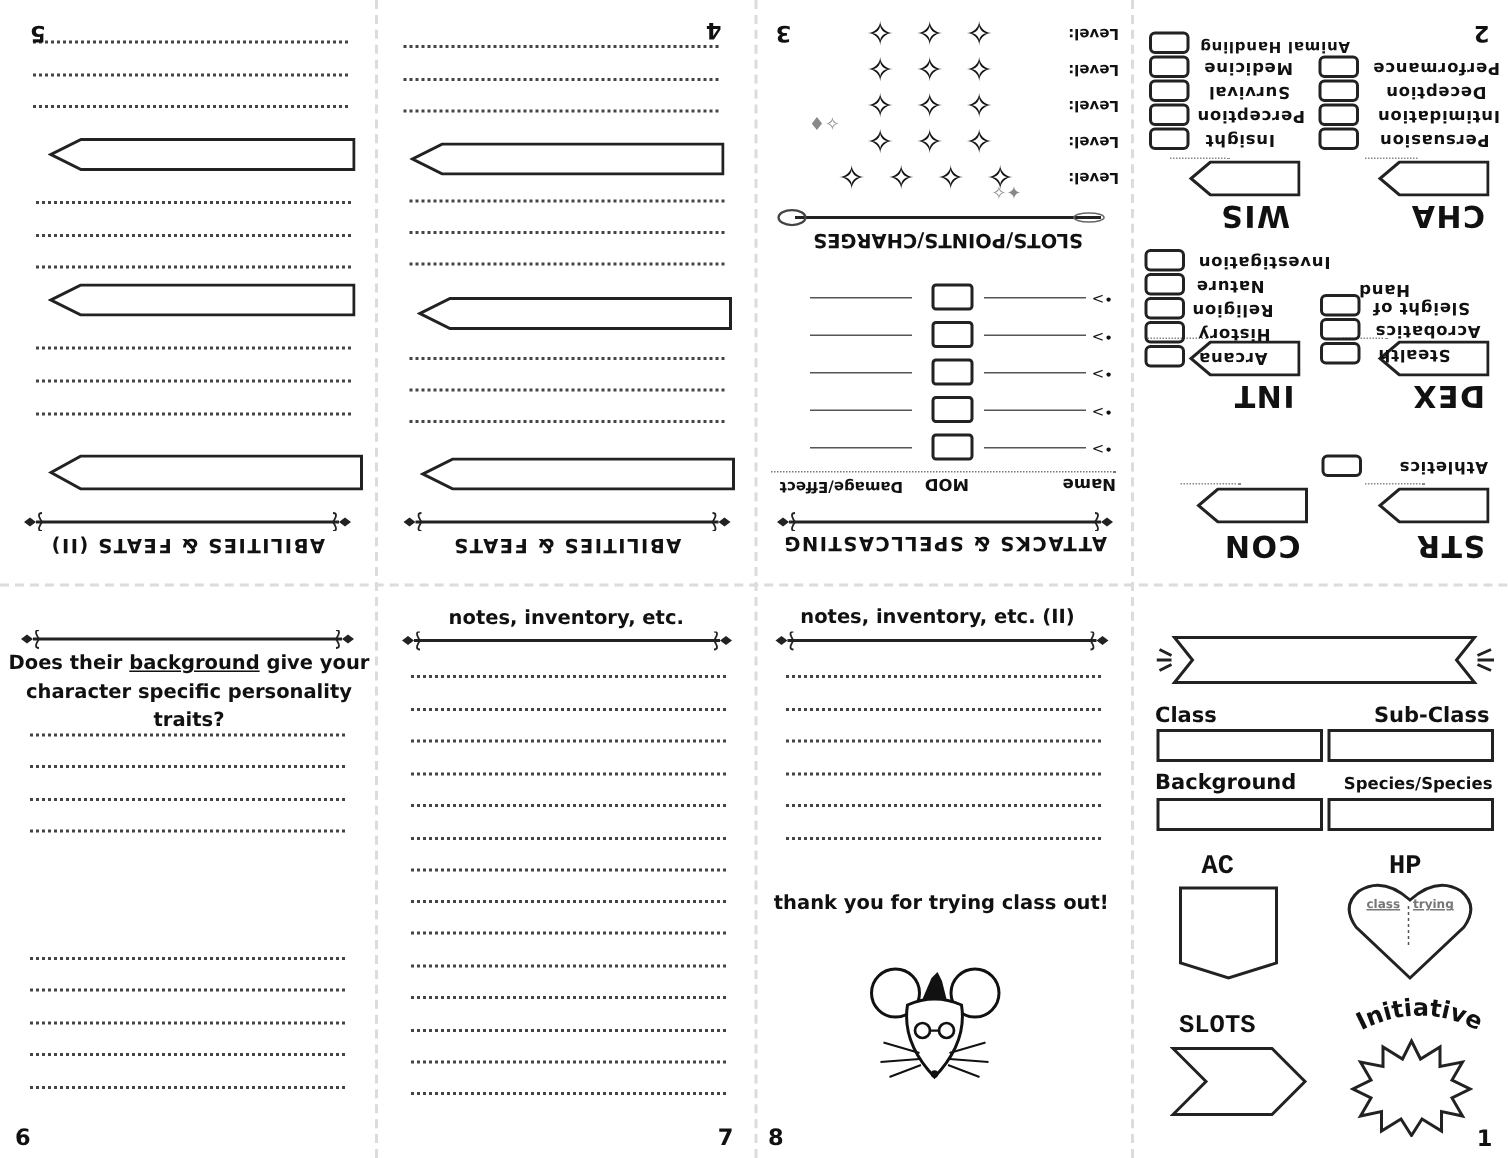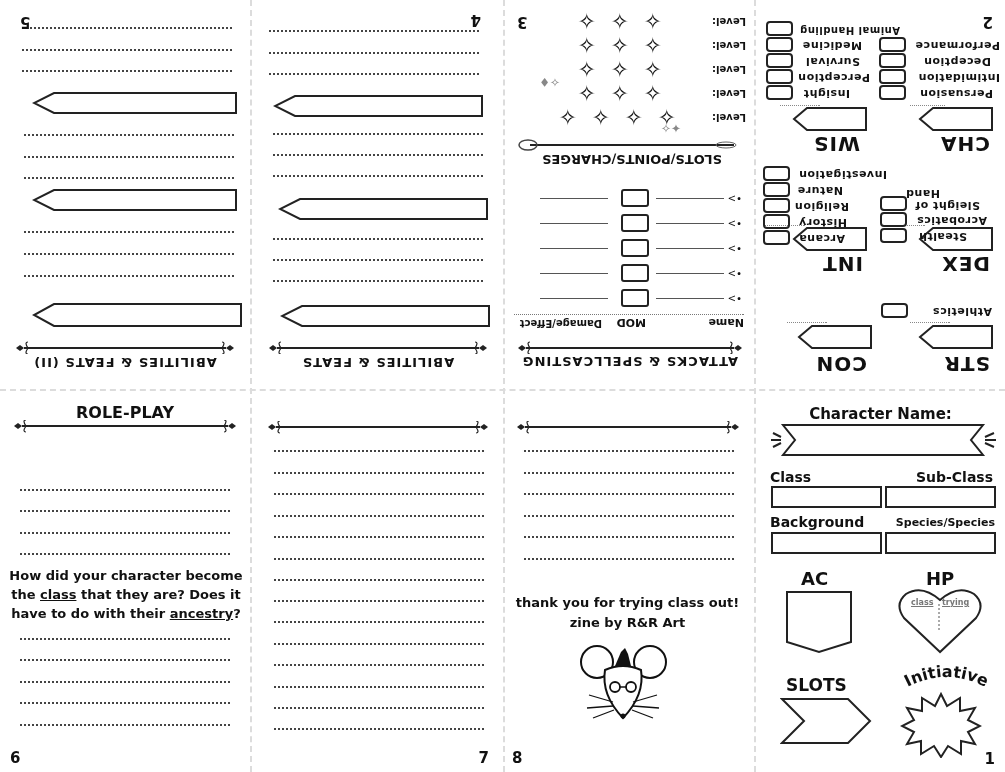--- a/index.html
+++ b/index.html
@@ -15,21 +15,21 @@
   .banner-title { position: absolute; font-weight: bold; text-align: center; white-space: nowrap; }
   .flourish { position: absolute; }
   .arrowbox { position: absolute; }
   .skillbox { position: absolute; width: 27px; height: 15px; border: 2px solid #222; border-radius: 4px; }
   .skilltxt { position: absolute; font-weight: bold; font-size: 11px; white-space: nowrap; letter-spacing: 0.5px; }
   .statlabel { position: absolute; font-weight: bold; font-size: 20px; letter-spacing: 1px; }
   .q { position: absolute; font-weight: bold; font-size: 13px; text-align: center; line-height: 19px; }
   .u { text-decoration: underline; }
   .field-label { position: absolute; font-weight: bold; font-size: 14px; white-space: nowrap; }
   .field-box { position: absolute; border: 2px solid #222; height: 22px; }
-  .big-label { position: absolute; font-weight: bold; font-size: 18px; }
+  .big-label { position: absolute; font-weight: bold; font-size: 18px; font-family: Liberation Mono, monospace; }
 </style>
 </head>
 <body>
 
 <div class="sheet">
 
   <div class="panel flip" style="left:0;top:0;width:250px;height:389px;">
 
     <div class="banner-title" style="left:20px;top:19px;width:210px;font-size:13px;letter-spacing:1px;">ABILITIES &amp; FEATS (II)</div>
     <svg class="flourish" style="left:14px;top:35px;" width="222" height="14" viewBox="0 0 222 14">
@@ -251,44 +251,44 @@
     <div class="skillbox" style="left:212px;top:321px;"></div>
     <div class="skilltxt" style="left:143px;top:337px;">Medicine</div>
     <div class="skillbox" style="left:212px;top:337px;"></div>
     <div class="skilltxt" style="left:105px;top:353px;font-size:10px;">Animal Handling</div>
     <div class="skillbox" style="left:212px;top:353px;"></div>
 
     <div class="pagenum" style="left:12px;top:358px;">2</div>
   </div>
 
   <div class="panel" style="left:0;top:392px;width:250px;height:380px;">
-    <div class="banner-title" style="left:0;top:11px;width:250px;font-size:16px;">ROLE-PLAY</div>
     <svg class="flourish" style="left:12px;top:28px;" width="226" height="14" viewBox="0 0 226 14">
       <line x1="10" y1="6" x2="216" y2="6" stroke="#222" stroke-width="2"></line>
       <path d="M2 6 L6 3 L10 6 L6 9 Z" fill="#222"></path>
       <path d="M224 6 L220 3 L216 6 L220 9 Z" fill="#222"></path>
       <path d="M14 6 q-4 -6 0 -6 M14 6 q-4 6 0 6" stroke="#222" fill="none" stroke-width="1.2"></path>
       <path d="M212 6 q4 -6 0 -6 M212 6 q4 6 0 6" stroke="#222" fill="none" stroke-width="1.2"></path>
     </svg>
+    <div class="q" style="left:5px;top:41px;width:242px;">
+      <span>Does their </span><span class="u">background</span><span> give your character specific personality traits?</span>
+    </div>
     <div class="dots" style="left:20px;top:97px;width:210px;"></div>
     <div class="dots" style="left:20px;top:118px;width:210px;"></div>
     <div class="dots" style="left:20px;top:140px;width:210px;"></div>
     <div class="dots" style="left:20px;top:161px;width:210px;"></div>
-    <div class="q" style="left:5px;top:174px;width:242px;">
-      <span>How did your character become the </span><span class="u">class</span><span> that they are? Does it have to do with their </span><span class="u">ancestry</span><span>?</span>
-    </div>
     <div class="dots" style="left:20px;top:246px;width:210px;"></div>
     <div class="dots" style="left:20px;top:267px;width:210px;"></div>
     <div class="dots" style="left:20px;top:289px;width:210px;"></div>
     <div class="dots" style="left:20px;top:310px;width:210px;"></div>
     <div class="dots" style="left:20px;top:332px;width:210px;"></div>
     <div class="pagenum" style="left:10px;top:357px;">6</div>
   </div>
 
   <div class="panel" style="left:252px;top:392px;width:251px;height:380px;">
+    <div class="banner-title" style="left:0;top:13px;width:251px;font-size:13px;">notes, inventory, etc.</div>
     <svg class="flourish" style="left:14px;top:29px;" width="224" height="14" viewBox="0 0 224 14">
       <line x1="10" y1="6" x2="214" y2="6" stroke="#222" stroke-width="2"></line>
       <path d="M2 6 L6 3 L10 6 L6 9 Z" fill="#222"></path>
       <path d="M222 6 L218 3 L214 6 L218 9 Z" fill="#222"></path>
       <path d="M14 6 q-4 -6 0 -6 M14 6 q-4 6 0 6" stroke="#222" fill="none" stroke-width="1.2"></path>
       <path d="M210 6 q4 -6 0 -6 M210 6 q4 6 0 6" stroke="#222" fill="none" stroke-width="1.2"></path>
     </svg>
     <div class="dots" style="left:22px;top:58px;width:210px;"></div>
     <div class="dots" style="left:22px;top:80px;width:210px;"></div>
     <div class="dots" style="left:22px;top:101px;width:210px;"></div>
@@ -300,52 +300,51 @@
     <div class="dots" style="left:22px;top:229px;width:210px;"></div>
     <div class="dots" style="left:22px;top:251px;width:210px;"></div>
     <div class="dots" style="left:22px;top:272px;width:210px;"></div>
     <div class="dots" style="left:22px;top:294px;width:210px;"></div>
     <div class="dots" style="left:22px;top:315px;width:210px;"></div>
     <div class="dots" style="left:22px;top:336px;width:210px;"></div>
     <div class="pagenum" style="right:14px;top:357px;">7</div>
   </div>
 
   <div class="panel" style="left:505px;top:392px;width:249px;height:380px;">
+    <div class="banner-title" style="left:0;top:12px;width:240px;font-size:13px;">notes, inventory, etc. (II)</div>
     <svg class="flourish" style="left:10px;top:29px;" width="226" height="14" viewBox="0 0 226 14">
       <line x1="10" y1="6" x2="216" y2="6" stroke="#222" stroke-width="2"></line>
       <path d="M2 6 L6 3 L10 6 L6 9 Z" fill="#222"></path>
       <path d="M224 6 L220 3 L216 6 L220 9 Z" fill="#222"></path>
       <path d="M14 6 q-4 -6 0 -6 M14 6 q-4 6 0 6" stroke="#222" fill="none" stroke-width="1.2"></path>
       <path d="M212 6 q4 -6 0 -6 M212 6 q4 6 0 6" stroke="#222" fill="none" stroke-width="1.2"></path>
     </svg>
     <div class="dots" style="left:19px;top:58px;width:210px;"></div>
     <div class="dots" style="left:19px;top:80px;width:210px;"></div>
     <div class="dots" style="left:19px;top:101px;width:210px;"></div>
     <div class="dots" style="left:19px;top:123px;width:210px;"></div>
     <div class="dots" style="left:19px;top:144px;width:210px;"></div>
     <div class="dots" style="left:19px;top:166px;width:210px;"></div>
     <div class="banner-title" style="left:0;top:203px;width:245px;font-size:13px;">thank you for trying class out!</div>
-    <div class="banner-title" style="left:0;top:223px;width:245px;font-size:13px;">zine by R&amp;R Art</div>
     <svg style="position:absolute;left:70px;top:248px;" width="100" height="90" viewBox="0 0 100 90">
       <circle cx="22" cy="22" r="16" fill="#fff" stroke="#111" stroke-width="2"></circle>
       <circle cx="75" cy="22" r="16" fill="#fff" stroke="#111" stroke-width="2"></circle>
       <path d="M30 30 Q26 55 48 78 Q70 55 66 30 Q48 22 30 30 Z" fill="#fff" stroke="#111" stroke-width="2"></path>
       <path d="M40 26 L46 12 L50 8 L53 14 L56 26 Z" fill="#111"></path>
       <circle cx="40" cy="47" r="5" fill="none" stroke="#111" stroke-width="1.8"></circle>
       <circle cx="56" cy="47" r="5" fill="none" stroke="#111" stroke-width="1.8"></circle>
       <line x1="45" y1="47" x2="51" y2="47" stroke="#111" stroke-width="1.5"></line>
       <circle cx="48" cy="76" r="2.5" fill="#111"></circle>
       <path d="M38 62 L14 55 M38 66 L12 68 M39 70 L18 78" stroke="#111" stroke-width="1.3" fill="none"></path>
       <path d="M58 62 L82 55 M58 66 L84 68 M57 70 L78 78" stroke="#111" stroke-width="1.3" fill="none"></path>
     </svg>
     <div class="pagenum" style="left:7px;top:357px;">8</div>
   </div>
 
   <div class="panel" style="left:756px;top:392px;width:249px;height:380px;">
-    <div class="banner-title" style="left:0;top:13px;width:249px;font-size:15px;">Character Name:</div>
     <svg style="position:absolute;left:15px;top:31px;" width="225" height="35" viewBox="0 0 225 35">
       <path d="M12 2 H212 L200 17 L212 32 H12 L24 17 Z" fill="#fff" stroke="#222" stroke-width="2"></path>
       <path d="M2 10 L10 14 M0 17 L10 17 M2 24 L10 20" stroke="#222" stroke-width="2"></path>
       <path d="M223 10 L214 14 M225 17 L214 17 M223 24 L214 20" stroke="#222" stroke-width="2"></path>
     </svg>
     <div class="field-label" style="left:14px;top:77px;">Class</div>
     <div class="field-label" style="right:12px;top:77px;">Sub-Class</div>
     <div class="field-box" style="left:15px;top:94px;width:111px;"></div>
     <div class="field-box" style="left:129px;top:94px;width:111px;"></div>
     <div class="field-label" style="left:14px;top:122px;">Background</div>

